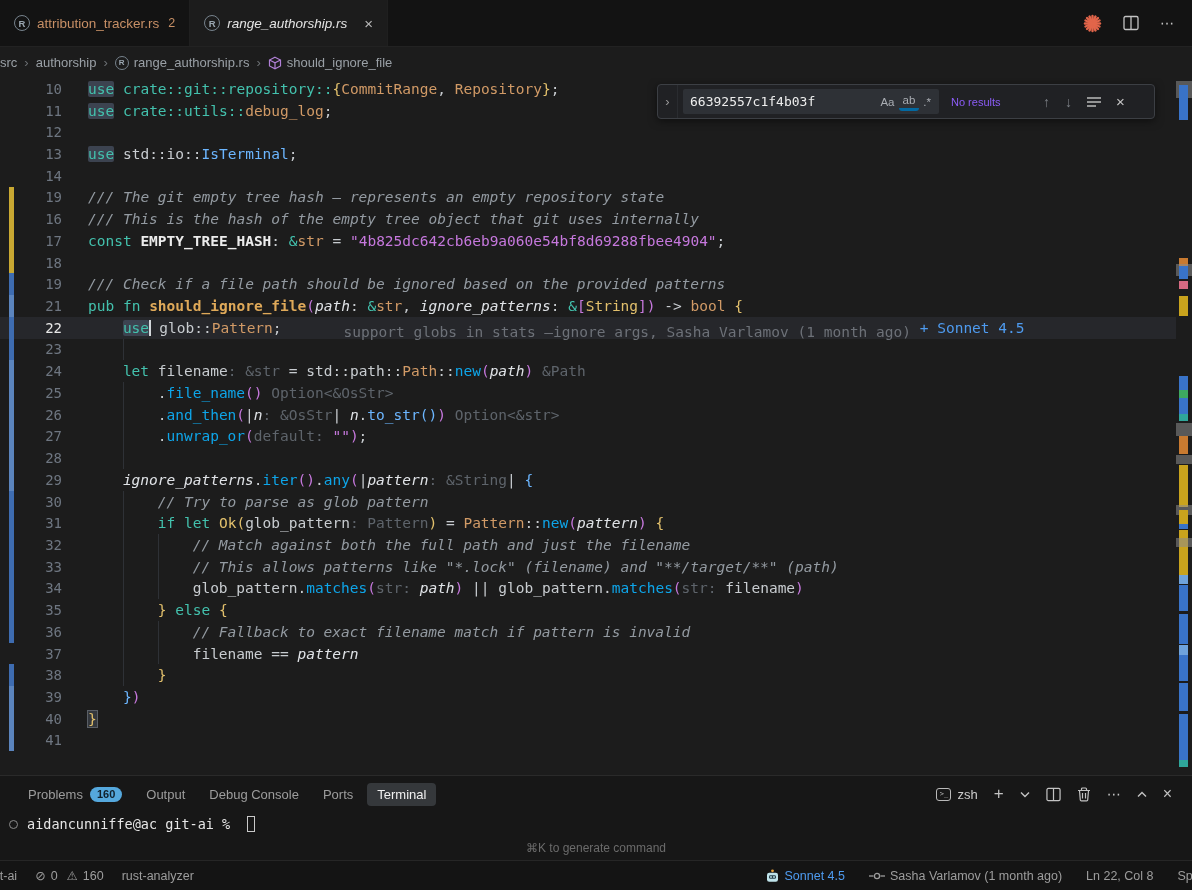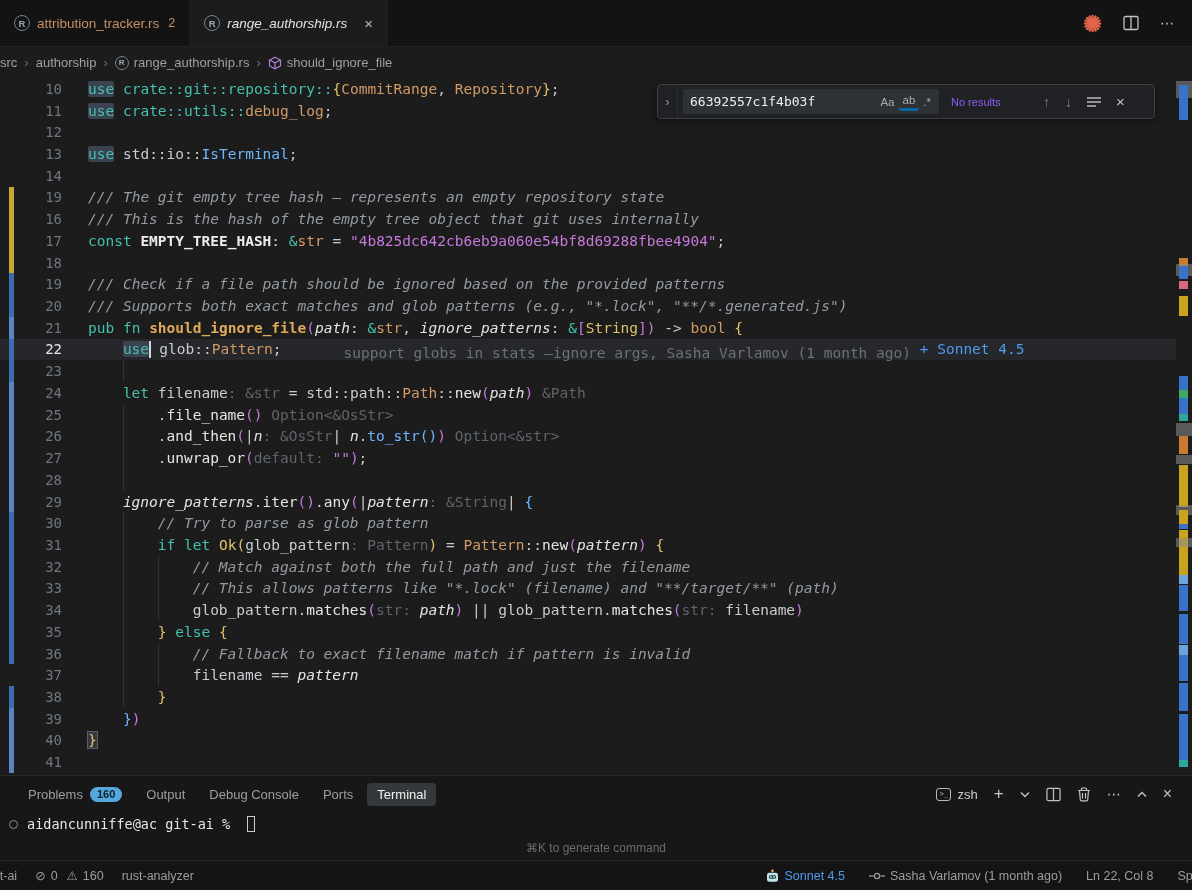--- a/index.html
+++ b/index.html
@@ -33,21 +33,21 @@
   .deco { flex:0 0 5px; margin-left:9px; height:100%; }
   .deco.gy { background:#c8a832; }
   .deco.gb { background:#3e6cb0; }
   .deco.gb2 { background:#5b84bd; }
   .num { flex:0 0 48px; text-align:right; padding-right:0; color:#6e7681; font-size:14px; }
   .cl.cur .num { color:#e8e8e8; }
   .codecol { padding-left:26px; display:flex; align-items:center; height:100%; }
   .ig { display:inline-block; width:34.9px; height:100%; }
   .ig + .ig { border-left:1px solid #2e3136; }
   .k { color:#43c1ad; } .p { color:#c8ccd0; } .t { color:#d19a66; } .ty { color:#e2c06c; }
-  .f { color:#e5e5e5; } .f2 { color:#6cb6ff; } .s { color:#c678dd; }
+  .f { color:#0ea5e9; } .f2 { color:#6cb6ff; } .s { color:#c678dd; }
   .c { color:#939aa1; font-style:italic; } .i { color:#5e646b; }
   .pa { color:#e0e3e7; font-style:italic; } .bp { color:#c678dd; } .by { color:#e2c06c; }
   .bb { color:#6cb6ff; } .nb { color:#ececec; font-weight:bold; }
   .fn { color:#dfa959; font-weight:bold; }
   .hl { background:#3c4350; border-radius:2px; }
   .mb { background:#33373d; outline:1px solid #5a5f66; }
   .caret { display:inline-block; width:1.5px; height:16.5px; background:#d2d6da; vertical-align:middle; }
   .blame { color:#6d7178; margin-left:62px;margin-top:8px; }
   .blame-ai { color:#4e9bf0; }
 
@@ -166,21 +166,20 @@
       <div class="cl"><span class="deco "></span><span class="num">10</span><span class="codecol"><span class="k hl">use</span><span class="p"> </span><span class="k">crate::git::repository::</span><span class="by">{</span><span class="t">CommitRange</span><span class="p">, </span><span class="t">Repository</span><span class="by">}</span><span class="p">;</span></span></div>
       <div class="cl"><span class="deco "></span><span class="num">11</span><span class="codecol"><span class="k hl">use</span><span class="p"> </span><span class="k">crate::utils::</span><span class="t">debug_log</span><span class="p">;</span></span></div>
       <div class="cl"><span class="deco "></span><span class="num">12</span><span class="codecol"></span></div>
       <div class="cl"><span class="deco "></span><span class="num">13</span><span class="codecol"><span class="k hl">use</span><span class="p"> </span><span class="p">std::io::</span><span class="f2">IsTerminal</span><span class="p">;</span></span></div>
       <div class="cl"><span class="deco "></span><span class="num">14</span><span class="codecol"></span></div>
       <div class="cl"><span class="deco gy"></span><span class="num">19</span><span class="codecol"><span class="c">/// The git empty tree hash — represents an empty repository state</span></span></div>
       <div class="cl"><span class="deco gy"></span><span class="num">16</span><span class="codecol"><span class="c">/// This is the hash of the empty tree object that git uses internally</span></span></div>
       <div class="cl"><span class="deco gy"></span><span class="num">17</span><span class="codecol"><span class="k">const</span><span class="p"> </span><span class="nb">EMPTY_TREE_HASH</span><span class="p">: </span><span class="k">&amp;</span><span class="t">str</span><span class="p"> = </span><span class="s">"4b825dc642cb6eb9a060e54bf8d69288fbee4904"</span><span class="p">;</span></span></div>
       <div class="cl"><span class="deco gy"></span><span class="num">18</span><span class="codecol"></span></div>
       <div class="cl"><span class="deco gb"></span><span class="num">19</span><span class="codecol"><span class="c">/// Check if a file path should be ignored based on the provided patterns</span></span></div>
-      <div class="cl"><span class="deco gb"></span><span class="num">20</span><span class="codecol"><span class="c">/// Supports both exact matches and glob patterns (e.g., "*.lock", "**/*.generated.js")</span></span></div>
       <div class="cl"><span class="deco gb2"></span><span class="num">21</span><span class="codecol"><span class="k">pub</span><span class="p"> </span><span class="k">fn</span><span class="p"> </span><span class="fn">should_ignore_file</span><span class="bp">(</span><span class="pa">path</span><span class="p">: </span><span class="k">&amp;</span><span class="t">str</span><span class="p">, </span><span class="pa">ignore_patterns</span><span class="p">: </span><span class="k">&amp;</span><span class="bp">[</span><span class="ty">String</span><span class="bp">]</span><span class="bp">)</span><span class="p"> -&gt; </span><span class="t">bool</span><span class="p"> </span><span class="by">{</span></span></div>
       <div class="cl cur"><span class="deco gb"></span><span class="num">22</span><span class="codecol"><span class="ig"></span><span class="k hl">use</span><span class="caret"></span><span class="p"> </span><span class="p">glob</span><span class="p">::</span><span class="t">Pattern</span><span class="p">;</span><span class="blame">support globs in stats —ignore args, Sasha Varlamov (1 month ago)</span><span class="blame-ai"> + Sonnet 4.5</span></span></div>
       <div class="cl"><span class="deco gb"></span><span class="num">23</span><span class="codecol"><span class="ig"></span><span class="ig"></span></span></div>
       <div class="cl"><span class="deco gb2"></span><span class="num">24</span><span class="codecol"><span class="ig"></span><span class="k">let</span><span class="p"> </span><span class="p">filename</span><span class="i">: &amp;str</span><span class="p"> = </span><span class="p">std::path::</span><span class="t">Path</span><span class="p">::</span><span class="f">new</span><span class="bp">(</span><span class="pa">path</span><span class="bp">)</span><span class="i"> &amp;Path</span></span></div>
       <div class="cl"><span class="deco gb2"></span><span class="num">25</span><span class="codecol"><span class="ig"></span><span class="ig"></span><span class="p">.</span><span class="f">file_name</span><span class="bp">(</span><span class="bp">)</span><span class="i"> Option&lt;&amp;OsStr&gt;</span></span></div>
       <div class="cl"><span class="deco gb2"></span><span class="num">26</span><span class="codecol"><span class="ig"></span><span class="ig"></span><span class="p">.</span><span class="f">and_then</span><span class="bp">(</span><span class="p">|</span><span class="pa">n</span><span class="i">: &amp;OsStr</span><span class="p">| </span><span class="pa">n</span><span class="p">.</span><span class="f2">to_str</span><span class="bb">(</span><span class="bb">)</span><span class="bp">)</span><span class="i"> Option&lt;&amp;str&gt;</span></span></div>
       <div class="cl"><span class="deco gb2"></span><span class="num">27</span><span class="codecol"><span class="ig"></span><span class="ig"></span><span class="p">.</span><span class="f">unwrap_or</span><span class="bp">(</span><span class="i">default: </span><span class="s">""</span><span class="bp">)</span><span class="p">;</span></span></div>
       <div class="cl"><span class="deco gb2"></span><span class="num">28</span><span class="codecol"><span class="ig"></span><span class="ig"></span></span></div>
       <div class="cl"><span class="deco gb2"></span><span class="num">29</span><span class="codecol"><span class="ig"></span><span class="pa">ignore_patterns</span><span class="p">.</span><span class="f">iter</span><span class="bp">(</span><span class="bp">)</span><span class="p">.</span><span class="f">any</span><span class="bp">(</span><span class="p">|</span><span class="pa">pattern</span><span class="i">: &amp;String</span><span class="p">|</span><span class="p"> </span><span class="bb">{</span></span></div>
       <div class="cl"><span class="deco gb"></span><span class="num">30</span><span class="codecol"><span class="ig"></span><span class="ig"></span><span class="c">// Try to parse as glob pattern</span></span></div>

